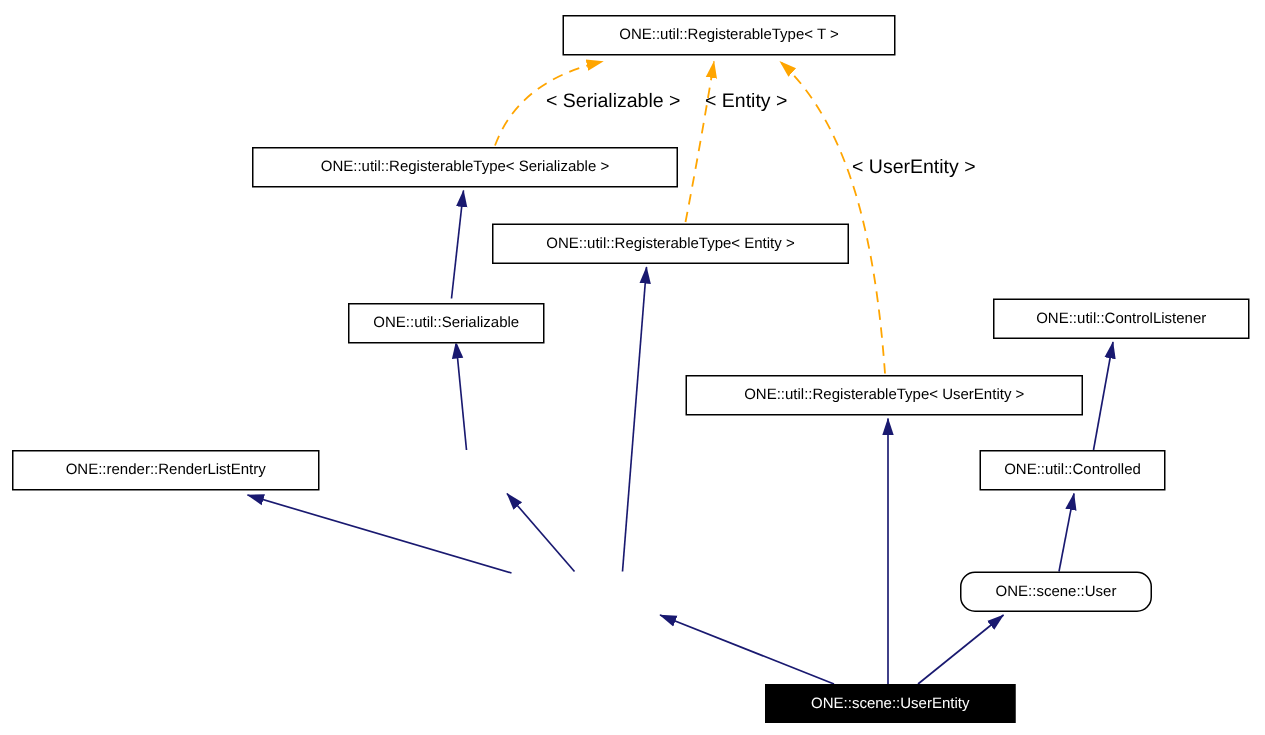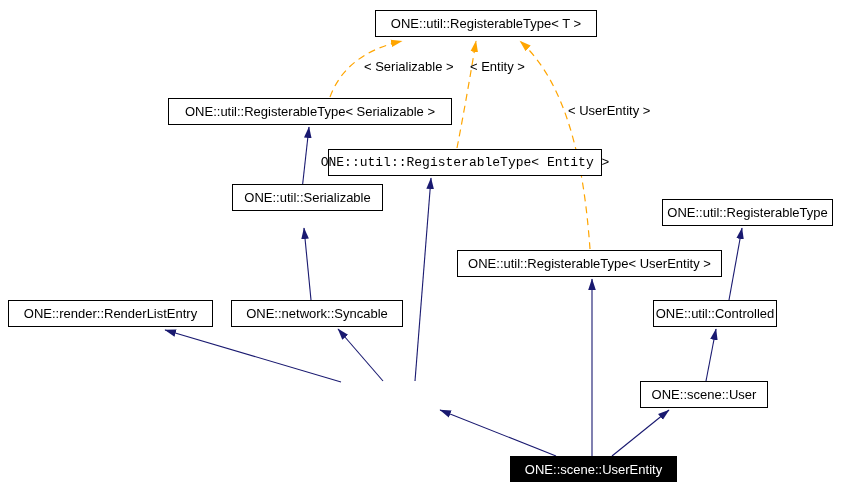--- a/index.html
+++ b/index.html
@@ -34,21 +34,21 @@
   }
   .arrowhead-inherit { fill: var(--inheritance-edge, #191970); stroke: none; }
   .arrowhead-template { fill: var(--template-edge, #ffa500); stroke: none; }
   .node {
     position: absolute;
     height: 27px;
     box-sizing: border-box;
     border: 1px solid var(--node-border, #000000);
     background: var(--node-fill, #ffffff);
     color: var(--node-text, #000000);
-    font-size: 13px;
+    font-size: 10px;
     display: flex;
     align-items: center;
     justify-content: center;
     white-space: nowrap;
     cursor: pointer;
   }
   .node.selected {
     background: var(--selected-node-fill, #000000);
     color: var(--selected-node-text, #ffffff);
     cursor: default;
@@ -88,36 +88,35 @@
 
     <path class="edge-template" d="M 330,97 C 340,70 362,50 402,41" marker-end="url(#arrow-template)"></path>
     <path class="edge-template" d="M 457,148 C 464,112 471,72 476,41" marker-end="url(#arrow-template)"></path>
     <path class="edge-template" d="M 590,249 C 585,180 572,88 520,41" marker-end="url(#arrow-template)"></path>
   </svg>
 
   <div class="node" style="left:375px; top:10px;  width:222px;">ONE::util::RegisterableType&lt; T &gt;</div>
 
   <div class="node" style="left:168px; top:98px;  width:284px;">ONE::util::RegisterableType&lt; Serializable &gt;</div>
 
-  <div class="node" style="left:328px; top:149px; width:274px;font-family:Liberation Mono, monospace;">ONE::util::RegisterableType&lt; Entity &gt;</div>
+  <div class="node" style="left:328px; top:149px; width:238px;">ONE::util::RegisterableType&lt; Entity &gt;</div>
 
-  <div class="node" style="left:232px; top:184px; width:151px;">ONE::util::Serializable</div>
+  <div class="node" style="left:232px; top:202px; width:131px;">ONE::util::Serializable</div>
 
-  <div class="node" style="left:662px; top:199px; width:171px;">ONE::util::RegisterableType</div>
+  <div class="node" style="left:662px; top:199px; width:171px;">ONE::util::ControlListener</div>
 
   <div class="node" style="left:8px;   top:300px; width:205px;">ONE::render::RenderListEntry</div>
 
   <div class="node" style="left:457px; top:250px; width:265px;">ONE::util::RegisterableType&lt; UserEntity &gt;</div>
 
-  <div class="node" style="left:231px; top:300px; width:172px;">ONE::network::Syncable</div>
 
   <div class="node" style="left:653px; top:300px; width:124px;">ONE::util::Controlled</div>
 
 
-  <div class="node" style="left:640px; top:381px; width:128px;">ONE::scene::User</div>
+  <div class="node" style="left:640px; top:381px; width:128px;border-radius:10px;">ONE::scene::User</div>
 
   <div class="node selected" style="left:510px; top:456px; width:167px; height:26px;">ONE::scene::UserEntity</div>
 
   <div class="edge-label" style="left:364px; top:59px;">&lt; Serializable &gt;</div>
 
   <div class="edge-label" style="left:470px; top:59px;">&lt; Entity &gt;</div>
 
   <div class="edge-label" style="left:568px; top:103px;text-align:center;">&lt; UserEntity &gt;</div>
 
 </div>

